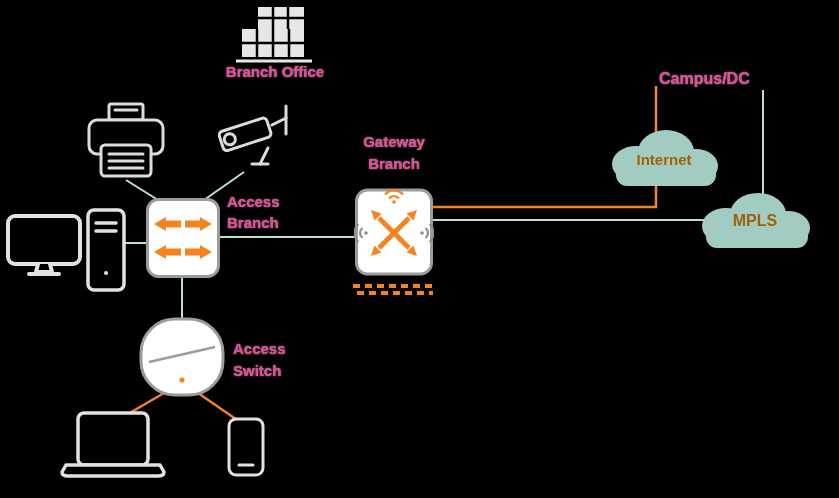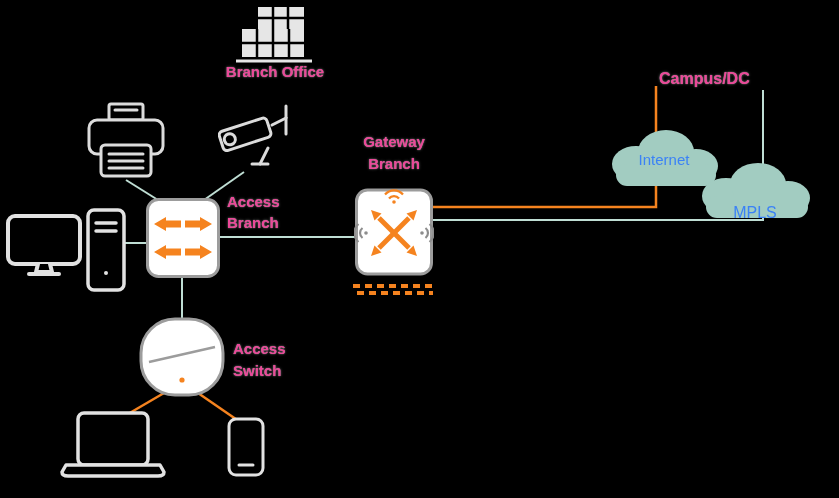--- a/index.html
+++ b/index.html
@@ -14,21 +14,21 @@
   .label {
     position:absolute; font-weight:bold; font-size:15px; line-height:21px;
     color:#ec4899; white-space:pre;
     text-shadow:0 0 1px #9a9a9a, 0 0 3px rgba(150,150,150,0.55);
   }
   .label.center { text-align:center; }
   .label.big { font-size:16px; }
   .label-line { display:block; }
   .cloud { position:absolute; display:flex; align-items:center; justify-content:center; }
   .cloud svg { position:absolute; left:0; top:0; }
-  .cloud-label { position:relative; color:#3b82f6; font-weight:normal; font-size:15px; margin-top:6px; }
+  .cloud-label { position:relative; color:#a16207; font-weight:bold; font-size:15px; margin-top:6px; }
   .cloud-label.mpls { font-size:16px; margin-top:4px; }
 </style>
 </head>
 <body>
 
 <div class="canvas">
 
   <svg class="wires" width="839" height="498">
     <g stroke="#BFDED4" stroke-width="2" fill="none">
       <line x1="126" y1="180" x2="158" y2="200"></line>
@@ -187,21 +187,21 @@
       <g fill="#A2CCC1">
         <ellipse cx="30" cy="42" rx="24" ry="18"></ellipse>
         <ellipse cx="60" cy="30" rx="28" ry="22"></ellipse>
         <ellipse cx="90" cy="44" rx="22" ry="17"></ellipse>
         <rect x="10" y="42" width="100" height="22" rx="11"></rect>
       </g>
     </svg>
     <span class="cloud-label">Internet</span>
   </div>
 
-  <div class="cloud" style="left:696px; top:156px; width:118px; height:66px;align-items:flex-end;">
+  <div class="cloud" style="left:696px; top:186px; width:118px; height:66px;">
     <svg width="118" height="66" viewBox="0 0 118 66">
       <g fill="#A2CCC1">
         <ellipse cx="30" cy="40" rx="24" ry="18"></ellipse>
         <ellipse cx="62" cy="28" rx="28" ry="21"></ellipse>
         <ellipse cx="92" cy="42" rx="22" ry="17"></ellipse>
         <rect x="10" y="40" width="102" height="22" rx="11"></rect>
       </g>
     </svg>
     <span class="cloud-label mpls">MPLS</span>
   </div>

